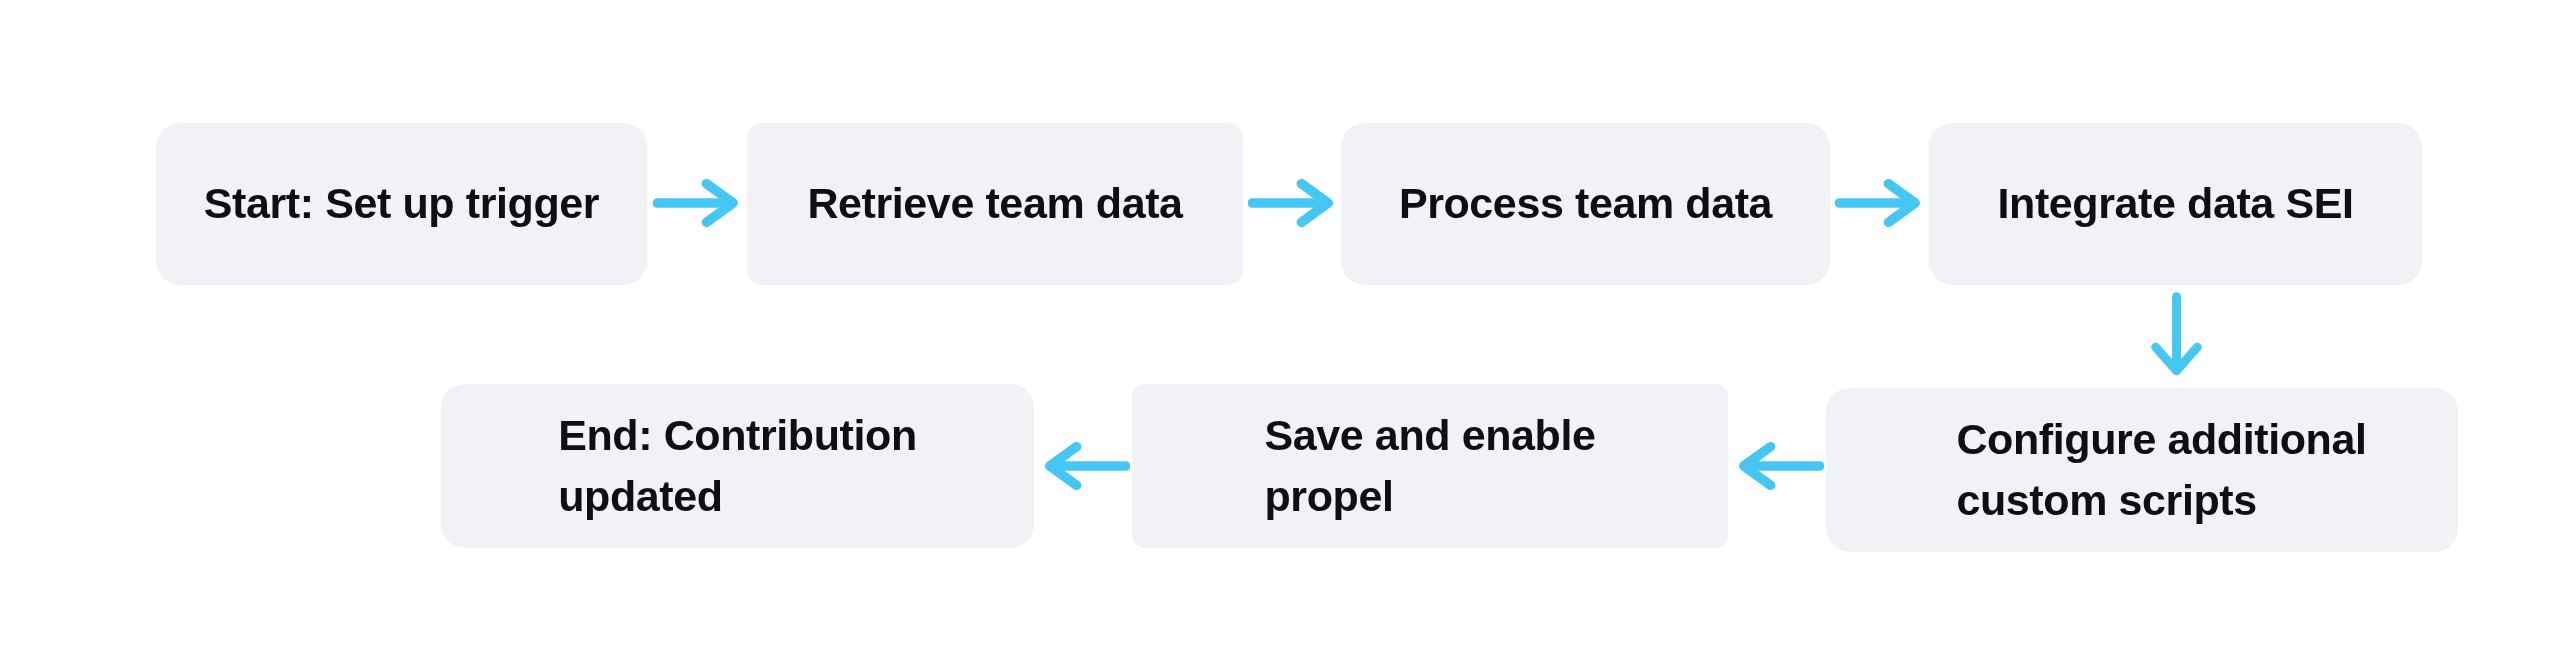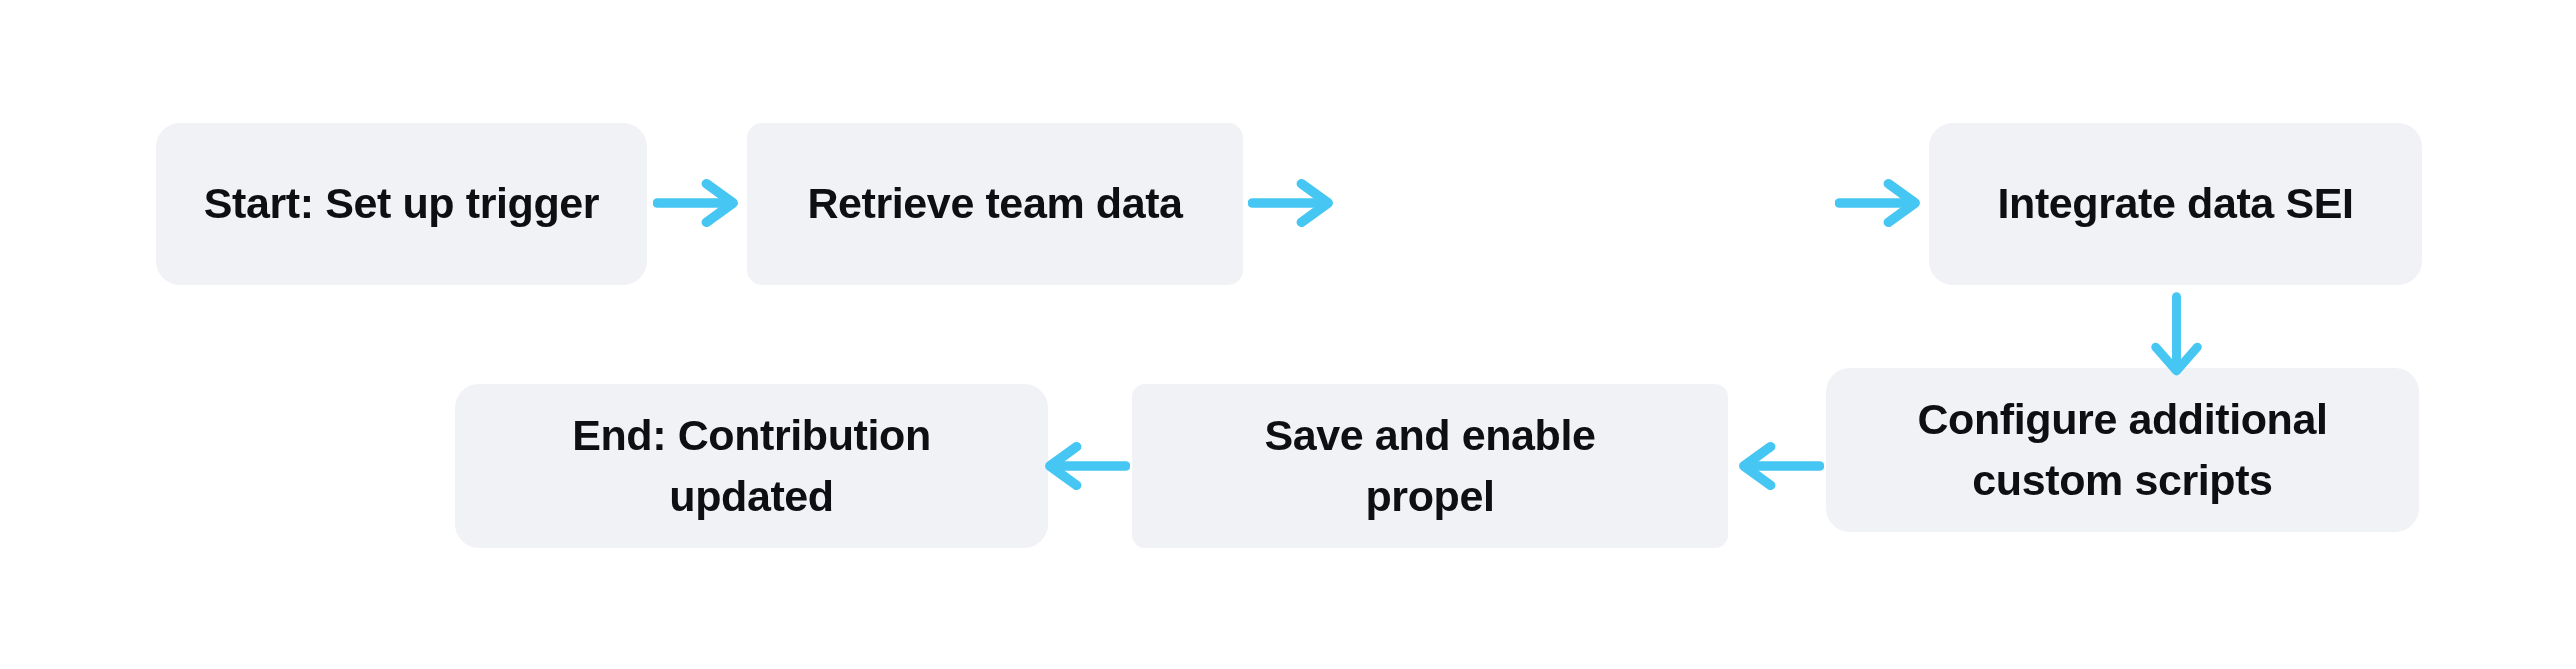--- a/index.html
+++ b/index.html
@@ -15,21 +15,21 @@
     font-family: "Liberation Sans", "DejaVu Sans", sans-serif;
     overflow: hidden;
   }
   .node {
     position: absolute;
     background: var(--box-bg, #f1f2f6);
     border-radius: 24px;
     display: flex;
     align-items: center;
     justify-content: center;
-    text-align: center;
+    text-align: left;
   }
   .node .label {
     color: var(--text, #0d0f12);
     font-size: 43px;
     font-weight: 700;
     letter-spacing: -0.4px;
     line-height: 1.42;
     white-space: pre-line;
   }
   .node.single .label {
@@ -49,36 +49,39 @@
 <div class="canvas">
 
   <div class="node single" style="left:156px; top:123px; width:491px; height:162px;">
     <div class="label">Start: Set up trigger</div>
   </div>
 
   <div class="node single" style="left:747px; top:123px; width:496px; height:162px;border-radius:15px;">
     <div class="label">Retrieve team data</div>
   </div>
 
+  <div class="node single" style="left:1341px; top:123px; width:489px; height:162px;">
+    <div class="label">Process team data</div>
+  </div>
 
   <div class="node single" style="left:1929px; top:123px; width:493px; height:162px;">
     <div class="label">Integrate data SEI</div>
   </div>
 
-  <div class="node" style="left:1826px; top:368px; width:593px; height:164px;">
+  <div class="node" style="left:1826px; top:388px; width:593px; height:164px;padding-left:39px;">
     <div class="label">Configure additional
 custom scripts</div>
   </div>
 
   <div class="node" style="left:1132px; top:384px; width:596px; height:164px;border-radius:13px;">
     <div class="label">Save and enable
 propel</div>
   </div>
 
-  <div class="node" style="left:455px; top:384px; width:593px; height:164px;">
+  <div class="node" style="left:441px; top:384px; width:593px; height:164px;">
     <div class="label">End: Contribution
 updated</div>
   </div>
 
   <div class="arrow" style="left:653px; top:177px;">
     <svg width="89" height="52" viewBox="0 0 120 70" fill="none">
       <line x1="6" y1="35" x2="104" y2="35" stroke="currentColor" stroke-width="13" stroke-linecap="round"></line>
       <polyline points="72,9 108,35 72,61" stroke="currentColor" stroke-width="13" stroke-linecap="round" stroke-linejoin="round" fill="none"></polyline>
     </svg>
   </div>

